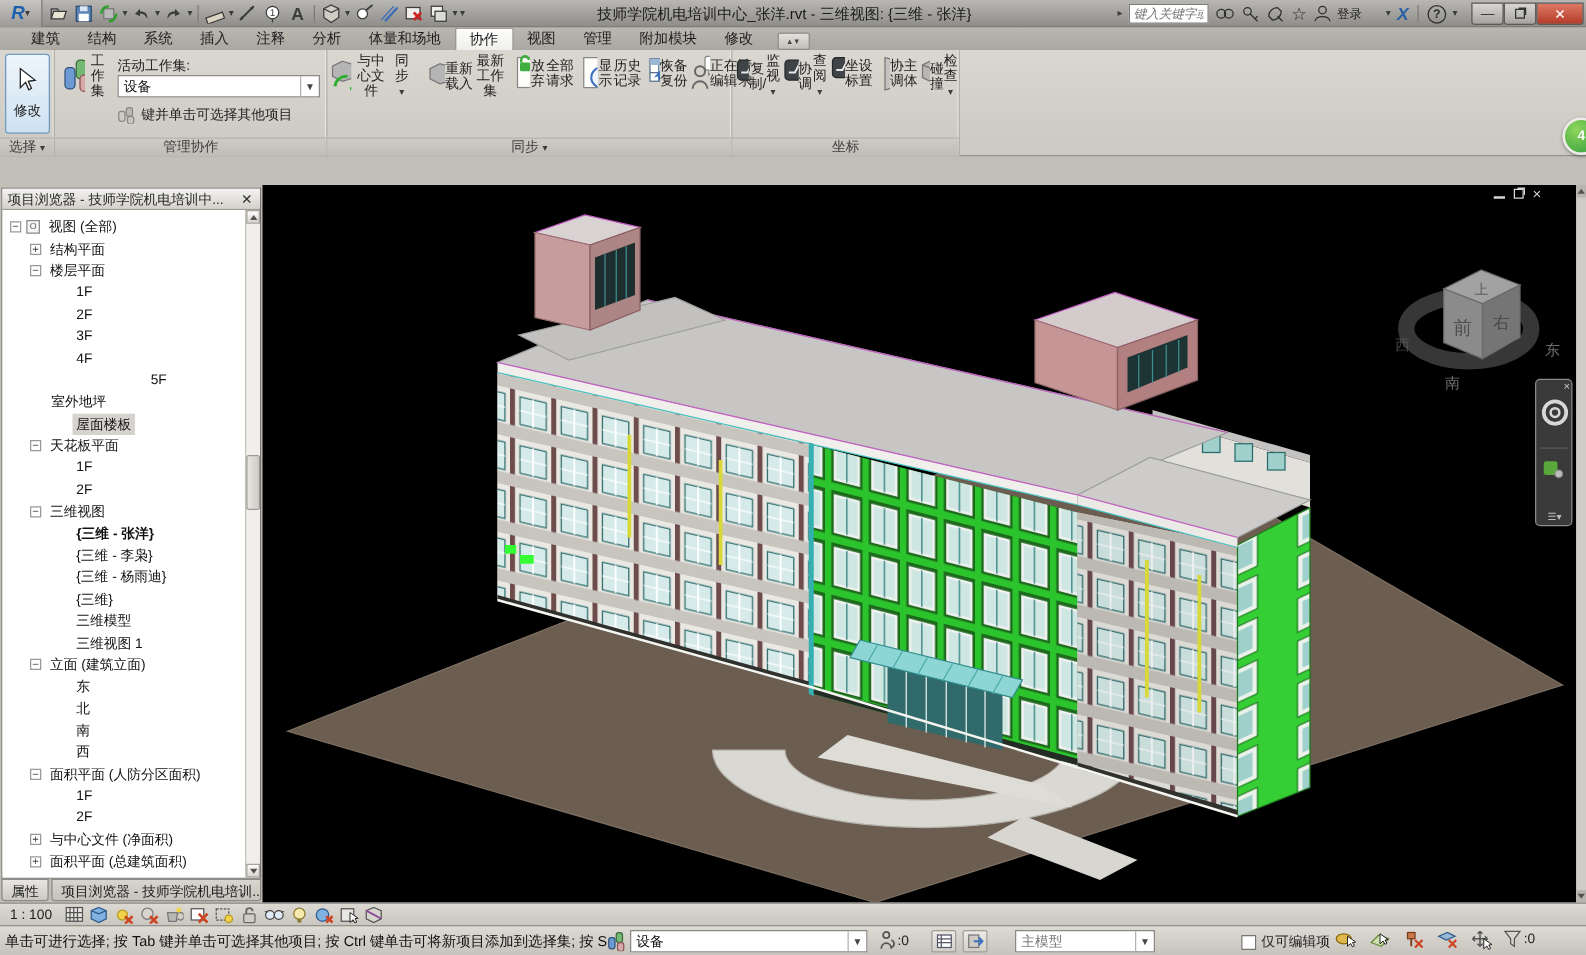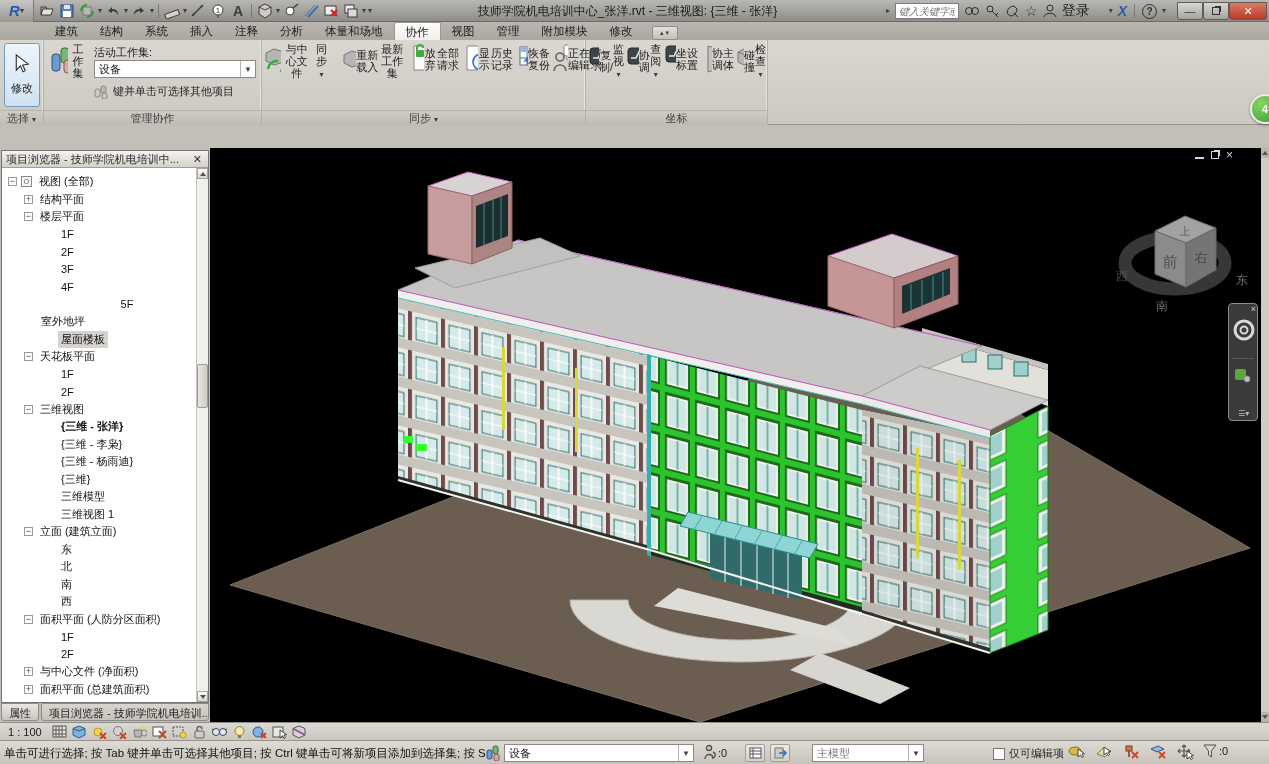--- a/index.html
+++ b/index.html
@@ -15,21 +15,21 @@
 .qsep{width:1px;height:14px;background:#7d7b78;margin:0 2px}
 .caret{font-size:8px;color:#3c3c3c;line-height:8px}
 #wintitle{position:absolute;left:440px;top:3px;width:375px;text-align:center;color:#1a1a1a;font-size:12px;white-space:nowrap;overflow:hidden}
 .icbar{position:absolute;right:0;top:0;height:22px;display:flex;align-items:center;gap:5px;padding-right:2px}
 .searchbox{width:64px;height:16px;background:#fff;border:1px solid #7d7b78;font-size:10px;font-style:italic;color:#8a8a8a;padding:0 3px;font-family:inherit}
 .icsym{color:#2e2e2e;display:flex;align-items:center}
 .winbtns{display:flex;margin-left:6px}
 .wb{width:26px;height:18px;display:flex;align-items:center;justify-content:center;border:1px solid #5e5c59;background:linear-gradient(#d9d7d4,#a6a4a1);border-radius:0 0 3px 3px;color:#333;font-size:11px}
 .wb.close{width:38px;background:linear-gradient(#e seems);background:linear-gradient(#df7a66,#b33c29);color:#fff}
 
-#tabrow{position:absolute;left:0;top:22px;width:1269px;height:18px;background:linear-gradient(#bab7b1,#aaa7a1);display:flex;align-items:flex-end;padding-left:44px}
+#tabrow{position:absolute;left:0;top:22px;width:1269px;height:18px;background:linear-gradient(#bab7b1,#aaa7a1);display:flex;align-items:flex-end;padding-left:14px}
 .rtab{padding:2px 11px;font-size:11.5px;color:#1c1c1c;height:18px;line-height:15px}
 .rtab.active{background:linear-gradient(#fdfdfc,#f0efed);border:1px solid #9a978f;border-bottom:none;border-radius:2px 2px 0 0;font-weight:normal}
 .tabovf{margin-left:8px;height:14px;width:26px;background:linear-gradient(#e3e1dd,#c2bfb9);border:1px solid #908e89;border-radius:2px;display:flex;align-items:center;justify-content:center;gap:2px;font-size:7px;color:#444}
 
 #ribbon{position:absolute;left:0;top:40px;width:1269px;height:85px;background:linear-gradient(#dad7d1,#ccc9c3);border-bottom:1px solid #96938d}
 .panel{position:absolute;top:0;height:85px;border-right:1px solid #b3b0aa;box-shadow:inset -1px 0 0 #e9e7e3}
 .plabel{position:absolute;left:0;bottom:0;width:100%;height:15px;background:linear-gradient(#cfccc6,#bfbcb6);border-top:1px solid #b7b4ae;color:#3f3f3f;text-align:center;font-size:11px;line-height:14px}
 .bigbtn{position:absolute;top:3px;display:flex;align-items:center;font-size:11px;line-height:12px;color:#1e1e1e;text-align:center}
 .bigbtn svg{margin-bottom:2px}
 .modbtn{position:absolute;left:4px;top:3px;width:36px;height:64px;border:1px solid #6f9cc4;border-radius:3px;background:linear-gradient(#eef5fb,#cfe2f2);display:flex;flex-direction:column;align-items:center;justify-content:center;gap:3px}
@@ -205,21 +205,21 @@
             <line x1="9" y1="9" x2="13" y2="13" stroke="#2e2e2e"></line>
           </svg>
         </span>
       <span class="icsym" style="font-size:14px">☆</span>
       <span class="icsym">
           <svg width="14" height="14">
             <circle cx="7" cy="4" r="3" fill="none" stroke="#2e2e2e"></circle>
             <path d="M1 13 C2 8 12 8 13 13" fill="none" stroke="#2e2e2e"></path>
           </svg>
         </span>
-      <span style="font-size:14px;color:#1d1d1d">登录</span>
+      <span style="font-size:10px;color:#1d1d1d">登录</span>
       <span class="caret" style="margin-left:14px">▾</span>
       <span style="font-weight:bold;font-style:italic;color:#2a5fa5;font-size:14px">X</span>
       <span class="qsep"></span>
       <span style="width:15px;height:15px;border-radius:50%;border:1px solid #2e2e2e;display:flex;align-items:center;justify-content:center;font-weight:bold;font-size:10px;color:#2e2e2e">?</span>
       <span class="caret">▾</span>
       <span class="winbtns">
         <span class="wb">—</span>
         <span class="wb">
             <span style="width:8px;height:8px;border:1px solid #333;box-shadow:2px -2px 0 -1px #333"></span>
           </span>

